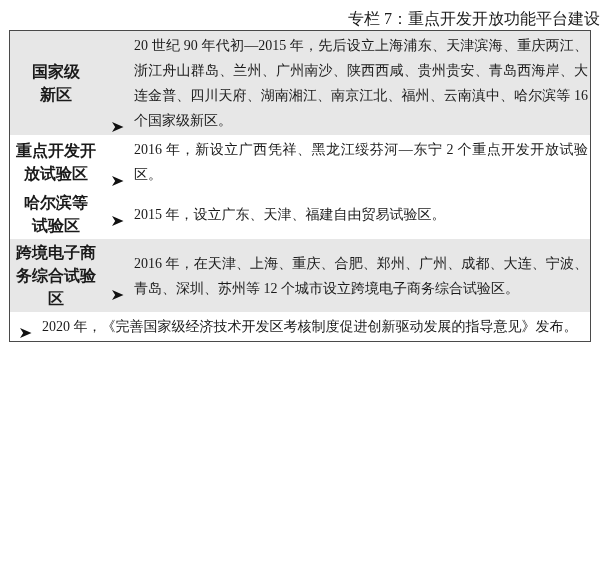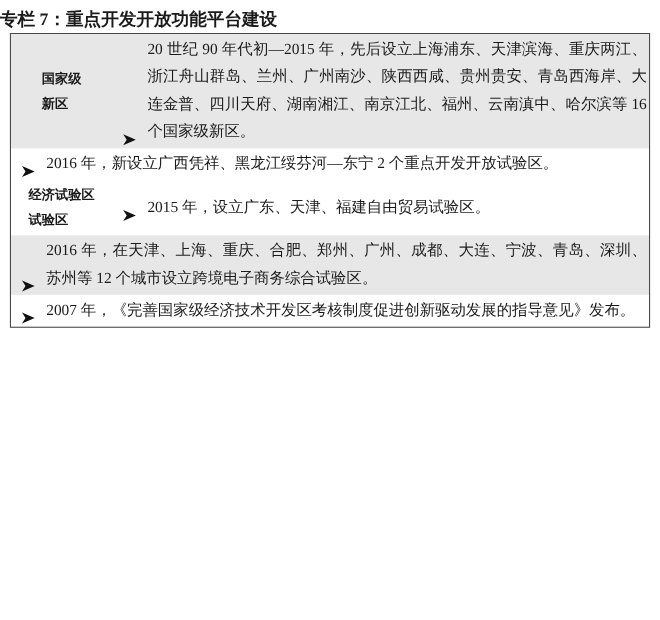--- a/index.html
+++ b/index.html
@@ -1,32 +1,32 @@
 <!DOCTYPE html>
 <html><head>
 <meta charset="utf-8">
 <style>
   html,body{margin:0;padding:0;}
   body{
     width:600px;height:564px;overflow:hidden;background:#ffffff;
     font-family:"Liberation Serif","DejaVu Serif",serif;color:#1a1a1a;
   }
   .title{
-    text-align:left;font-weight:bold;font-size:16px;line-height:22px;
+    text-align:right;font-weight:normal;font-size:16px;line-height:22px;
     padding-top:8px;height:30px;box-sizing:border-box;border-radius:11px;
   }
   .box{
     margin:0 9px;border:1.5px solid #4a4a4a;background:#ffffff;
   }
   .row{display:flex;padding:2px 0;}
   .row.shaded{background:#e7e7e7;}
   .label{
     flex:0 0 92px;width:92px;display:flex;align-items:center;justify-content:center;
-    text-align:left;font-family:"Liberation Sans","DejaVu Sans",sans-serif;
-    font-weight:700;font-size:12px;line-height:23px;white-space:pre-line;
+    text-align:center;font-family:"Liberation Sans","DejaVu Sans",sans-serif;
+    font-weight:700;font-size:16px;line-height:23px;white-space:pre-line;
   }
   .content{flex:1;display:flex;flex-direction:column;justify-content:center;min-width:0;}
   .item{display:flex;align-items:flex-end;}
   .arrow{
     flex:0 0 32px;width:32px;box-sizing:border-box;padding-left:9px;padding-top:6px;
     display:flex;justify-content:flex-start;
   }
   .arrow svg{display:block;}
   .text{
     flex:1;font-size:14px;line-height:25px;text-align:justify;text-align-last:left;
@@ -49,67 +49,72 @@
             <svg width="13" height="12" viewBox="0 0 13 12">
               <polygon points="1,1 12.5,6 1,11 4.2,6" fill="#111111"></polygon>
             </svg>
           </span>
         <span class="text">20 世纪 90 年代初—2015 年，先后设立上海浦东、天津滨海、重庆两江、浙江舟山群岛、兰州、广州南沙、陕西西咸、贵州贵安、青岛西海岸、大连金普、四川天府、湖南湘江、南京江北、福州、云南滇中、哈尔滨等 16 个国家级新区。</span>
       </div>
     </div>
   </div>
 
   <div class="row">
+    <div class="label">重点开发开
+放试验区</div>
     <div class="content">
       <div class="item">
         <span class="arrow">
             <svg width="13" height="12" viewBox="0 0 13 12">
               <polygon points="1,1 12.5,6 1,11 4.2,6" fill="#111111"></polygon>
             </svg>
           </span>
         <span class="text">2016 年，新设立广西凭祥、黑龙江绥芬河—东宁 2 个重点开发开放试验区。</span>
       </div>
     </div>
   </div>
 
 
   <div class="row">
-    <div class="label">经济试验区
+    <div class="label">哈尔滨等
 试验区</div>
     <div class="content">
       <div class="item">
         <span class="arrow">
             <svg width="13" height="12" viewBox="0 0 13 12">
               <polygon points="1,1 12.5,6 1,11 4.2,6" fill="#111111"></polygon>
             </svg>
           </span>
         <span class="text">2015 年，设立广东、天津、福建自由贸易试验区。</span>
       </div>
     </div>
   </div>
 
   <div class="row shaded">
+    <div class="label">跨境电子商
+务综合试验
+区</div>
     <div class="content">
       <div class="item">
         <span class="arrow">
             <svg width="13" height="12" viewBox="0 0 13 12">
               <polygon points="1,1 12.5,6 1,11 4.2,6" fill="#111111"></polygon>
             </svg>
           </span>
         <span class="text">2016 年，在天津、上海、重庆、合肥、郑州、广州、成都、大连、宁波、青岛、深圳、苏州等 12 个城市设立跨境电子商务综合试验区。</span>
       </div>
     </div>
   </div>
 
   <div class="row">
     <div class="content">
       <div class="item">
         <span class="arrow">
             <svg width="13" height="12" viewBox="0 0 13 12">
               <polygon points="1,1 12.5,6 1,11 4.2,6" fill="#111111"></polygon>
             </svg>
           </span>
-        <span class="text">2007 年，《完善国家级经济技术开发区考核制度促进创新驱动发展的指导意见》发布。</span>
+        <span class="text">2020 年，《完善国家级经济技术开发区考核制度促进创新驱动发展的指导意见》发布。</span>
       </div>
     </div>
   </div>
 
 </div>
 
 </body></html>

